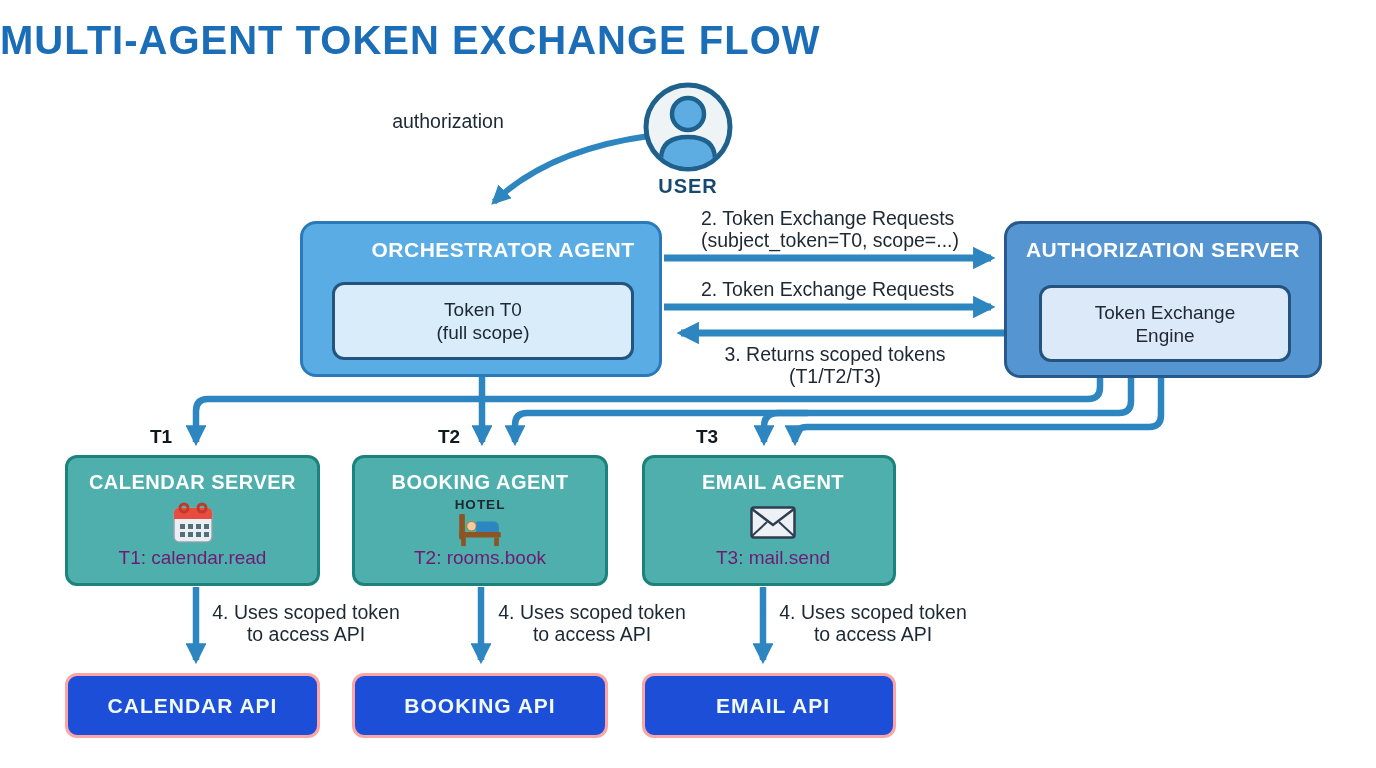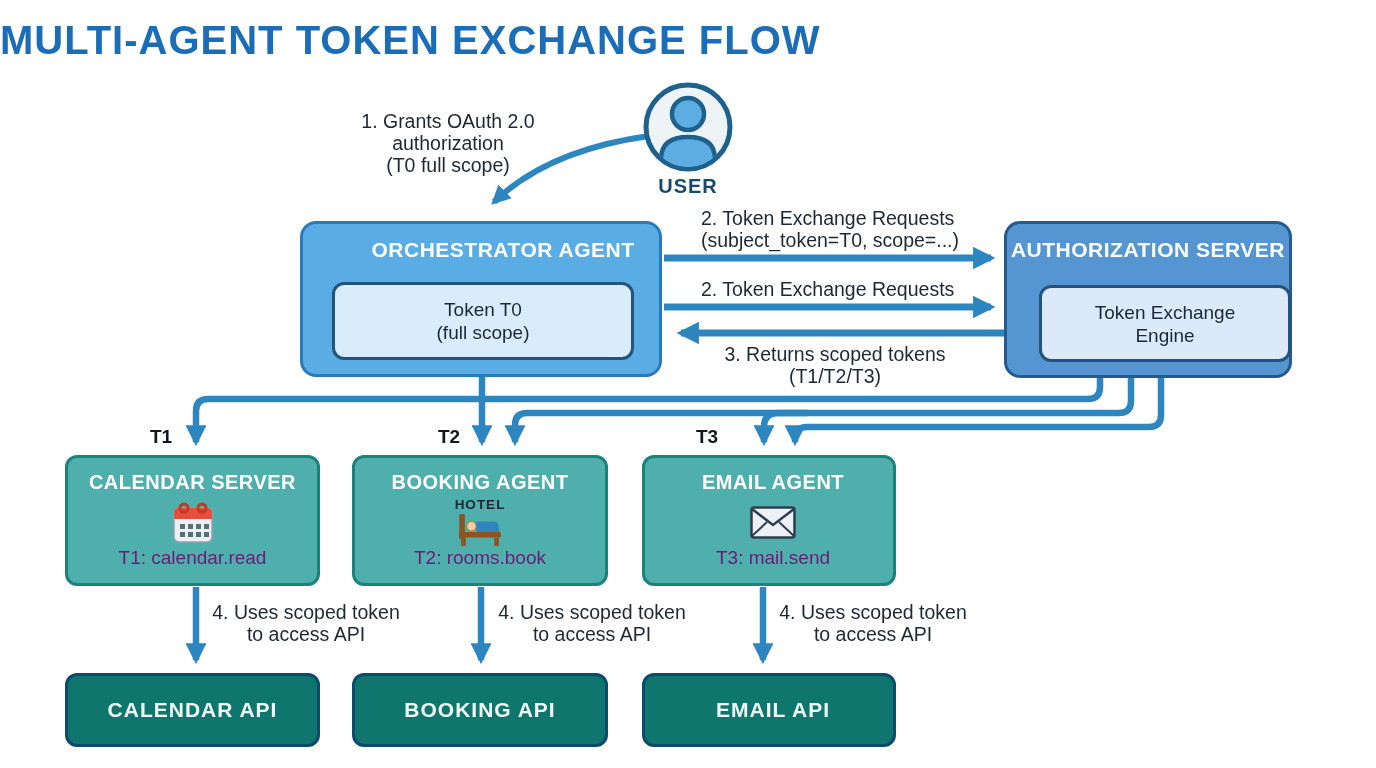--- a/index.html
+++ b/index.html
@@ -27,21 +27,21 @@
   }
   
   .bigbox{
     border-radius:16px; box-sizing:border-box; z-index:2;
   }
   .orch{
     left:300px; top:221px; width:362px; height:156px;
     background:#5aace4; border:3px solid #2a7ab9;padding-left:44px;
   }
   .auth{
-    left:1004px; top:221px; width:288px; height:157px;
+    left:1004px; top:221px; width:318px; height:157px;
     background:#5596d2; border:3px solid #27598c;
   }
   .bigbox .boxtitle{
     margin-top:14px; text-align:center; color:#ffffff;
     font-size:21px; font-weight:800; letter-spacing:0.5px;
   }
   .innerbox{
     position:absolute; border-radius:12px; box-sizing:border-box;
     display:flex; flex-direction:column; align-items:center; justify-content:center;
     font-size:19px; line-height:23px; color:#1c2833; text-align:center;
@@ -62,22 +62,22 @@
     display:flex; flex-direction:column; align-items:center;
   }
   .agent .boxtitle{
     margin-top:13px; color:#ffffff; font-size:20px; font-weight:800; letter-spacing:0.5px;
   }
   .agent .scope{margin-top:auto; margin-bottom:14px; font-size:19px; color:#701a75;}
   .agent .caption{margin-top:3px; font-size:13.5px; font-weight:800; letter-spacing:1px; color:#1c2833;}
   .agent .icon{margin-top:6px;}
   .api{
     border-radius:12px; box-sizing:border-box; z-index:2;
-    background:#0f766e; border:3px solid #0c4a6e;
-    top:673px; height:74px;
+    background:#1d4ed8; border:3px solid #fca5a5;
+    top:673px; height:65px;
     display:flex; align-items:center; justify-content:center;
     color:#f0faf7; font-size:21px; font-weight:800; letter-spacing:1px;
   }
   .col1{left:65px;  width:255px;}
   .col2{left:352px; width:256px;}
   .col3{left:642px; width:254px;padding-left:8px;}
   
   .ttag{font-size:19px; font-weight:700; color:#101820;}
   
   #wires{left:0;top:0;z-index:1;}
@@ -111,23 +111,21 @@
 
     <path d="M 196,587 L 196,660" stroke-width="6.5" marker-end="url(#ah)"></path>
     <path d="M 481,587 L 481,660" stroke-width="6.5" marker-end="url(#ah)"></path>
     <path d="M 763,587 L 763,660" stroke-width="6.5" marker-end="url(#ah)"></path>
   </g>
 </svg>
 
 <div class="abs diagram-title">MULTI-AGENT TOKEN EXCHANGE FLOW</div>
 
 <div class="abs note center" style="left:330px; top:110px; width:236px;">
-  <span class="ln">1. Grants OAuth 2.0</span>
   <span class="ln">authorization</span>
-  <span class="ln">(T0 full scope)</span>
 </div>
 
 <svg class="abs" style="left:641px; top:80px; z-index:2;" width="94" height="94" viewBox="0 0 94 94">
   <circle cx="47" cy="47" r="42" fill="#eef3f6" stroke="#1f618d" stroke-width="5"></circle>
   <clipPath id="uc">
       <circle cx="47" cy="47" r="40"></circle>
     </clipPath>
   <g clip-path="url(#uc)">
     <path d="M 20,78 Q 21,57 47,57 Q 73,57 74,78 L 74,92 L 20,92 Z" fill="#5dade2" stroke="#1f618d" stroke-width="4.5"></path>
   </g>

